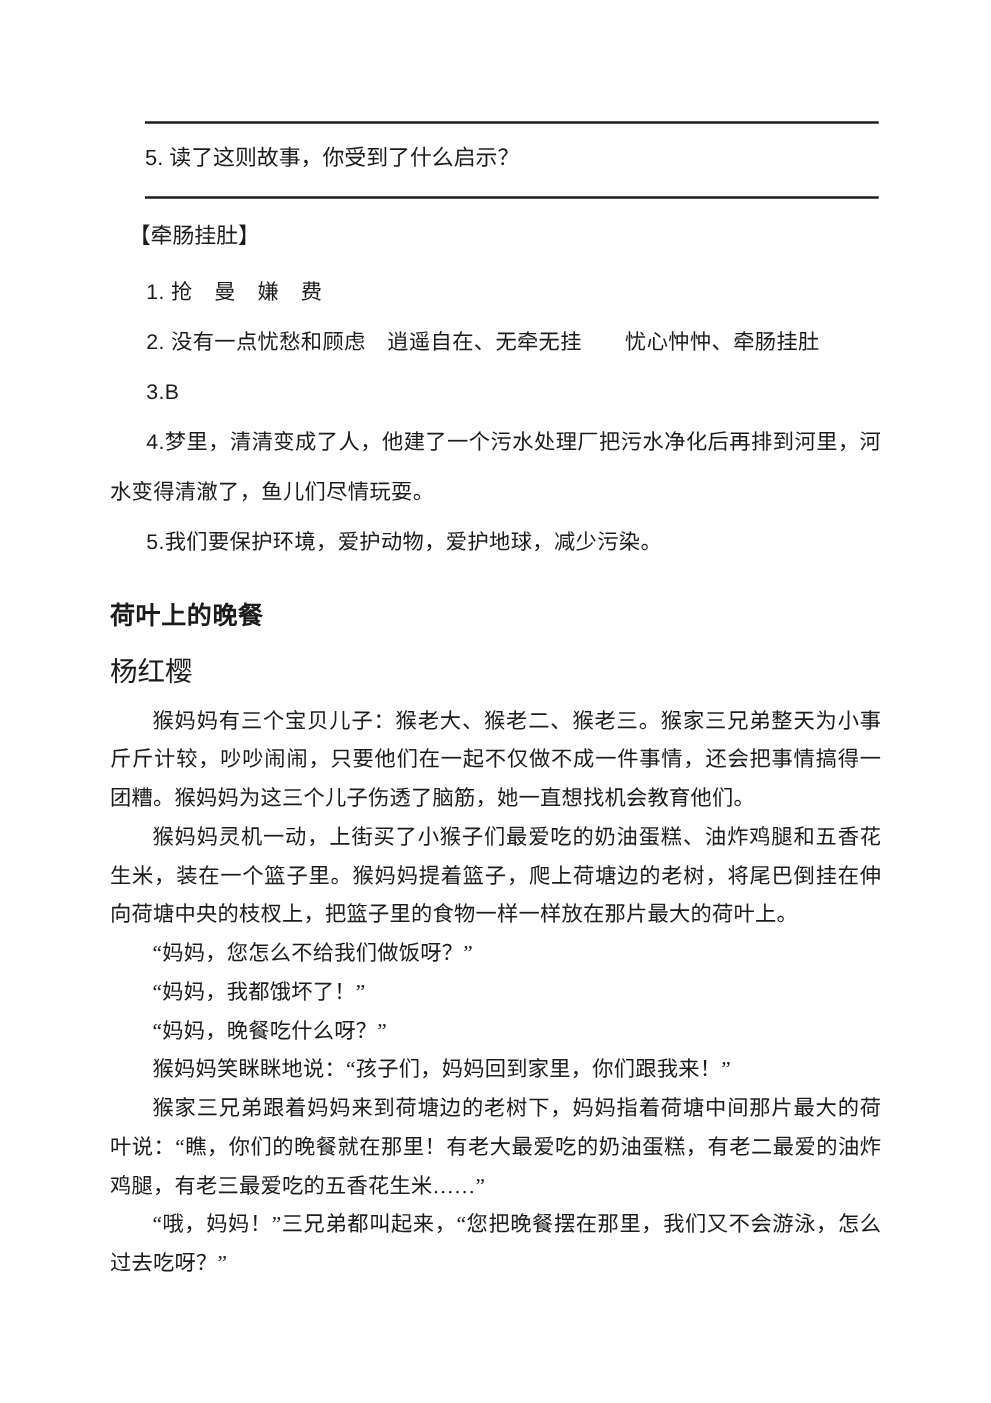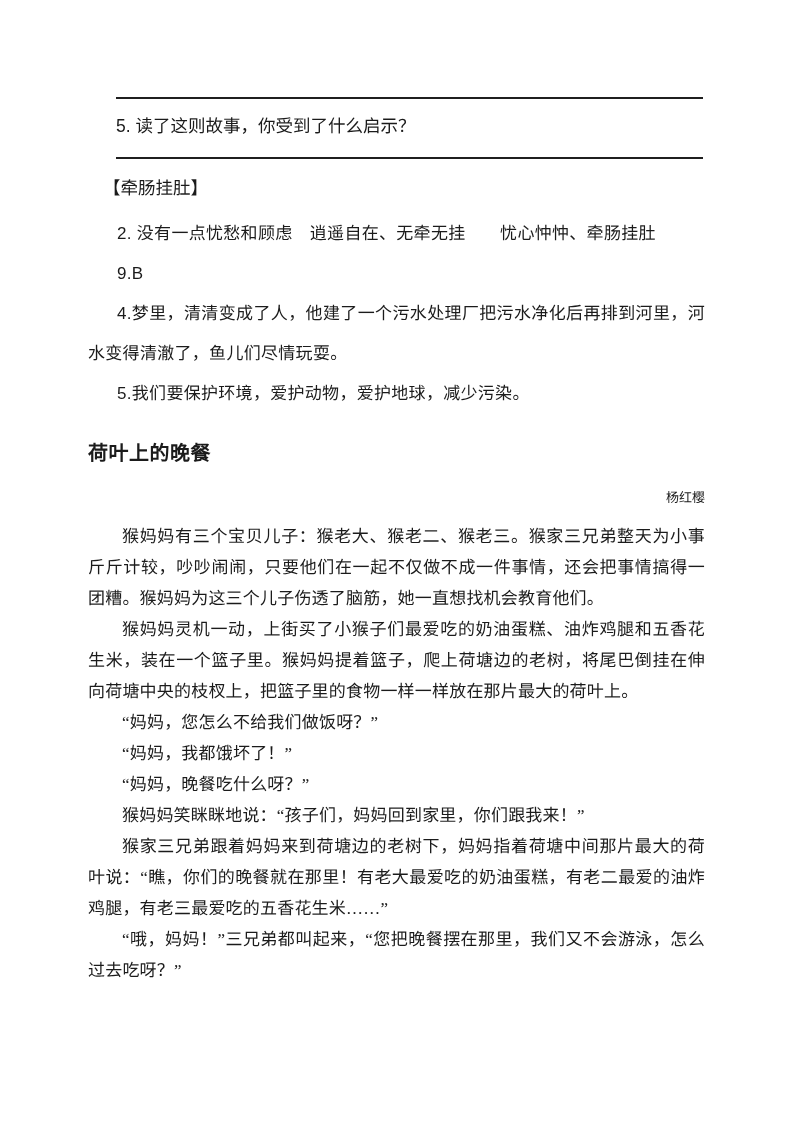--- a/index.html
+++ b/index.html
@@ -56,23 +56,23 @@
   .title {
     margin: 24px 0 0 0;
     font-size: 20px;
     line-height: 30px;
     font-weight: bold;
     text-align: left;
     letter-spacing: 0.5px;
   }
   .author {
     margin: 16px 0 0 0;
-    font-size: 13px;
+    font-size: 22px;
     line-height: 28px;
-    text-align: right;
+    text-align: left;
   }
   .passage { margin-top: 9px; }
   .passage p {
     margin: 0;
     font-size: 17px;
     line-height: 31px;
     text-indent: 2em;
     text-align: justify;
     letter-spacing: 0.2px;
   }
@@ -84,22 +84,23 @@
 
   <div class="rule rule-top"></div>
 
   <p class="question hei">5. 读了这则故事，你受到了什么启示？</p>
 
   <div class="rule rule-mid"></div>
 
   <p class="ak-header hei">【牵肠挂肚】</p>
 
   <div class="answers">
+    <p class="answer hei">1. 抢　曼　嫌　费</p>
     <p class="answer hei">2. 没有一点忧愁和顾虑　逍遥自在、无牵无挂　　忧心忡忡、牵肠挂肚</p>
-    <p class="answer hei">9.B</p>
+    <p class="answer hei">3.B</p>
     <p class="answer hei">4.梦里，清清变成了人，他建了一个污水处理厂把污水净化后再排到河里，河水变得清澈了，鱼儿们尽情玩耍。</p>
     <p class="answer hei">5.我们要保护环境，爱护动物，爱护地球，减少污染。</p>
   </div>
 
   <h1 class="title hei">荷叶上的晚餐</h1>
 
   <p class="author hei">杨红樱</p>
 
   <div class="passage kai">
     <p>猴妈妈有三个宝贝儿子：猴老大、猴老二、猴老三。猴家三兄弟整天为小事斤斤计较，吵吵闹闹，只要他们在一起不仅做不成一件事情，还会把事情搞得一团糟。猴妈妈为这三个儿子伤透了脑筋，她一直想找机会教育他们。</p>

